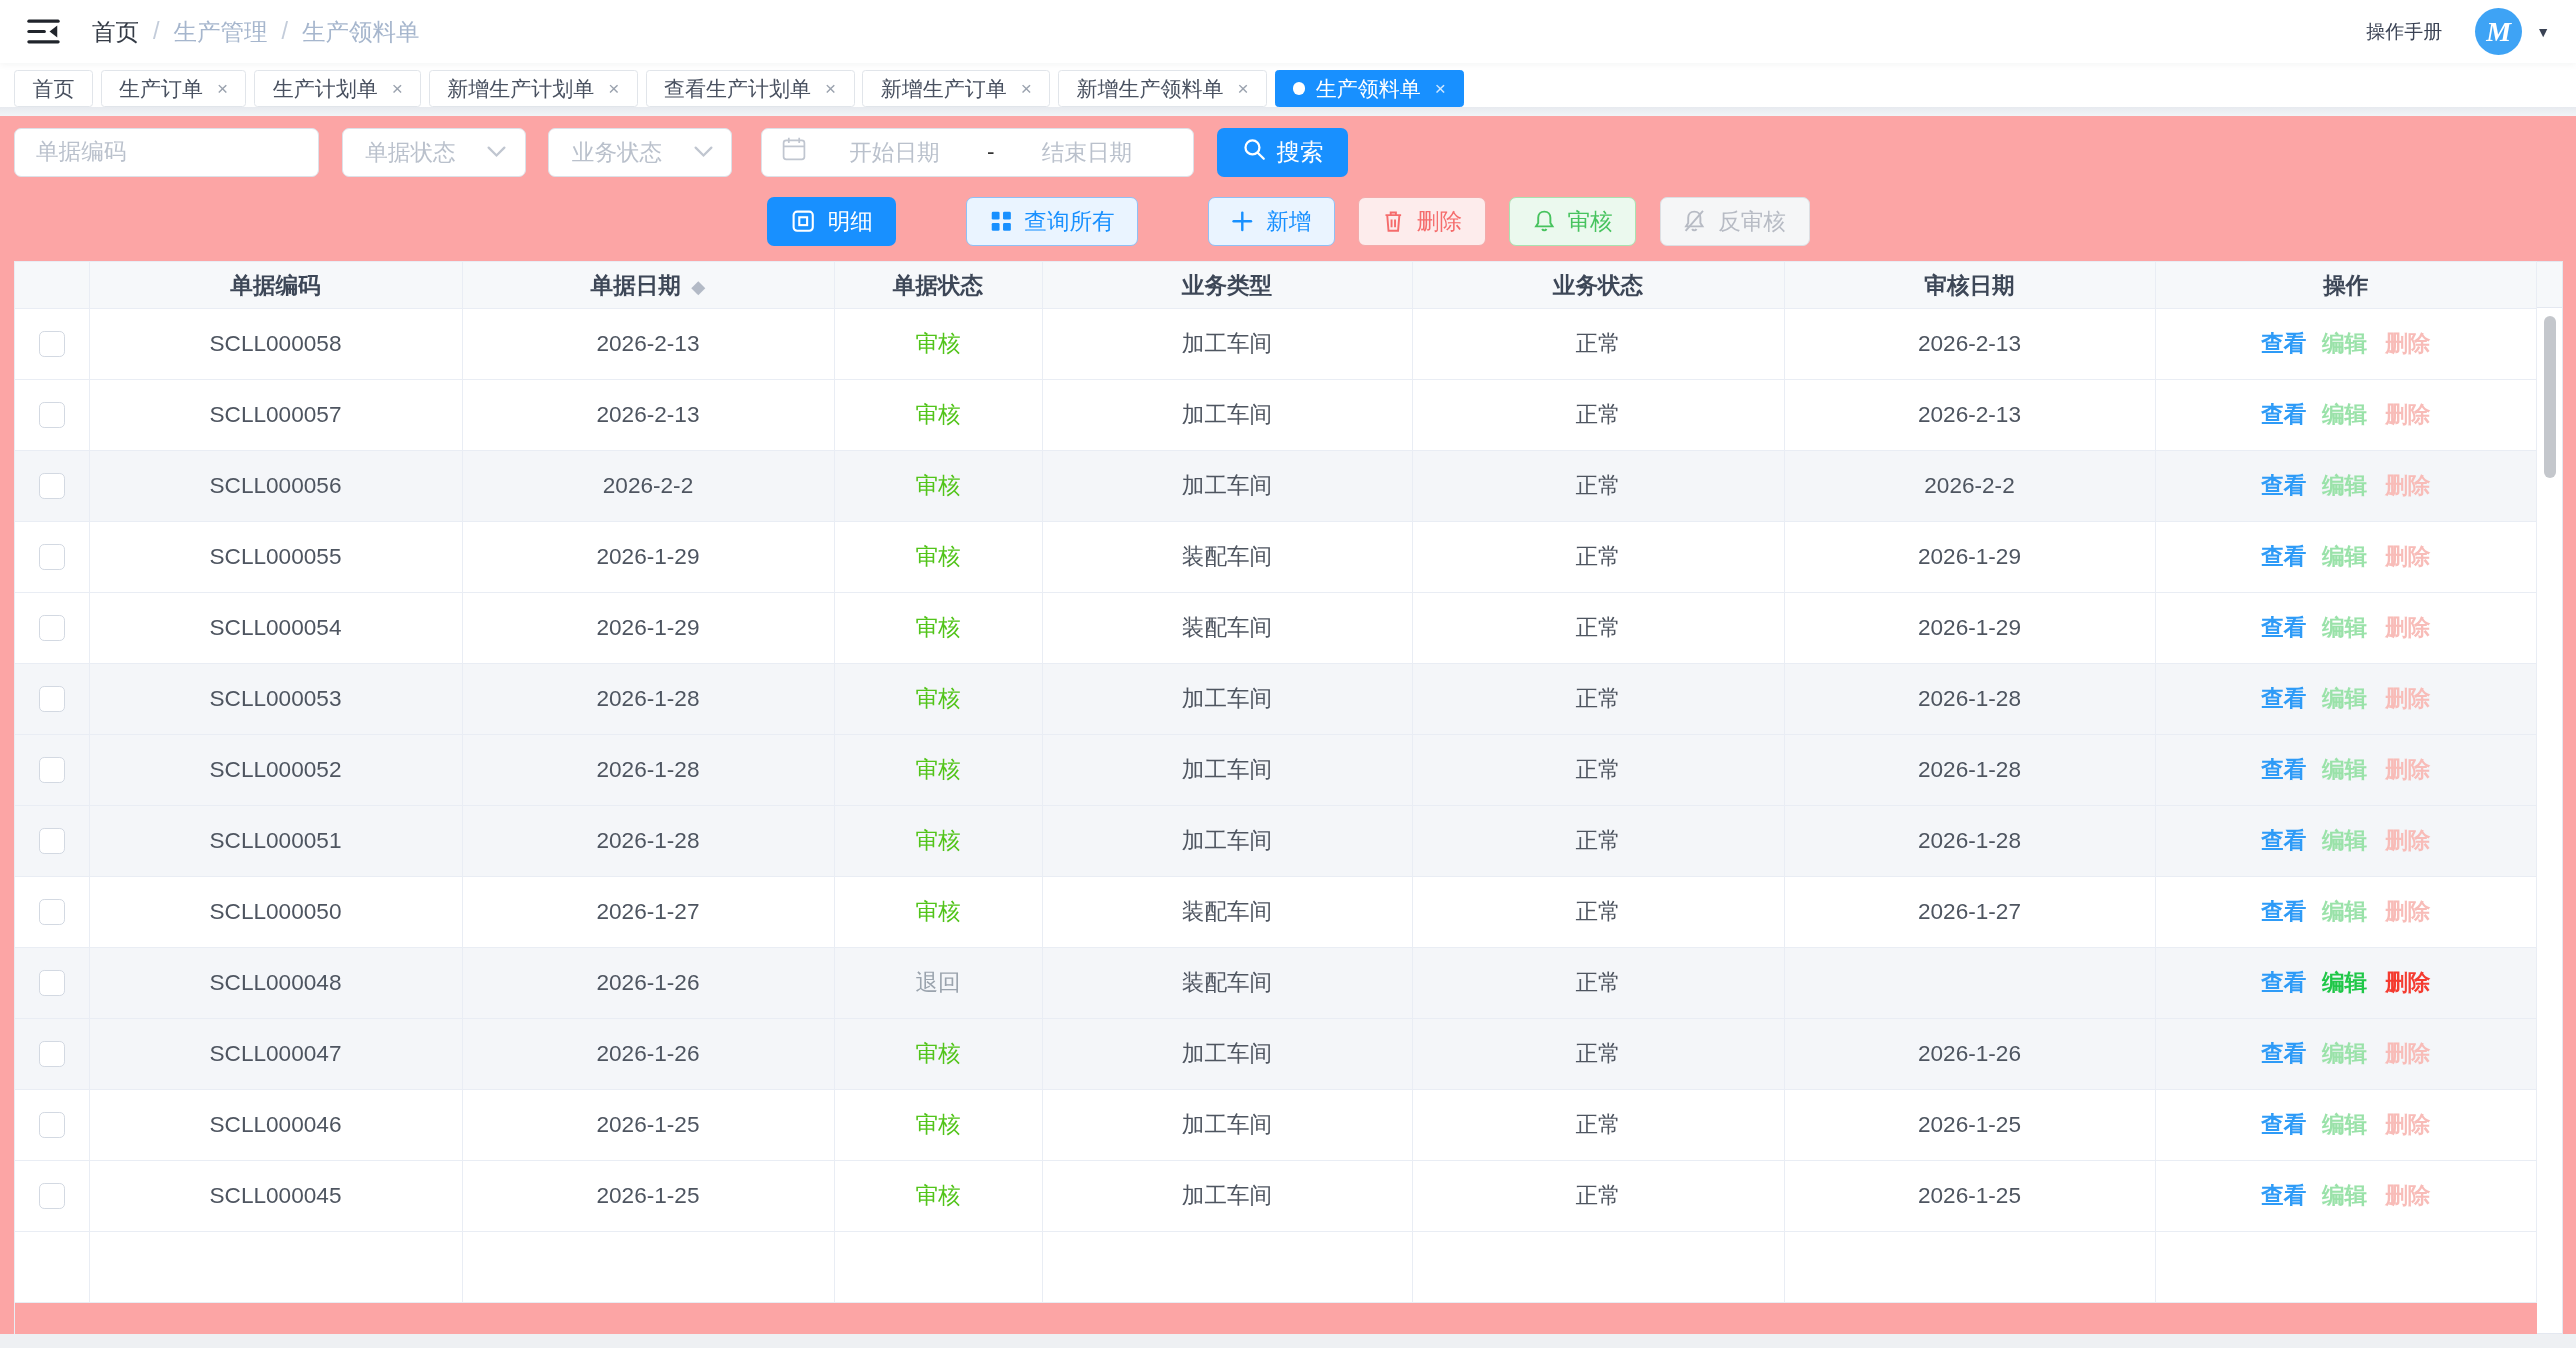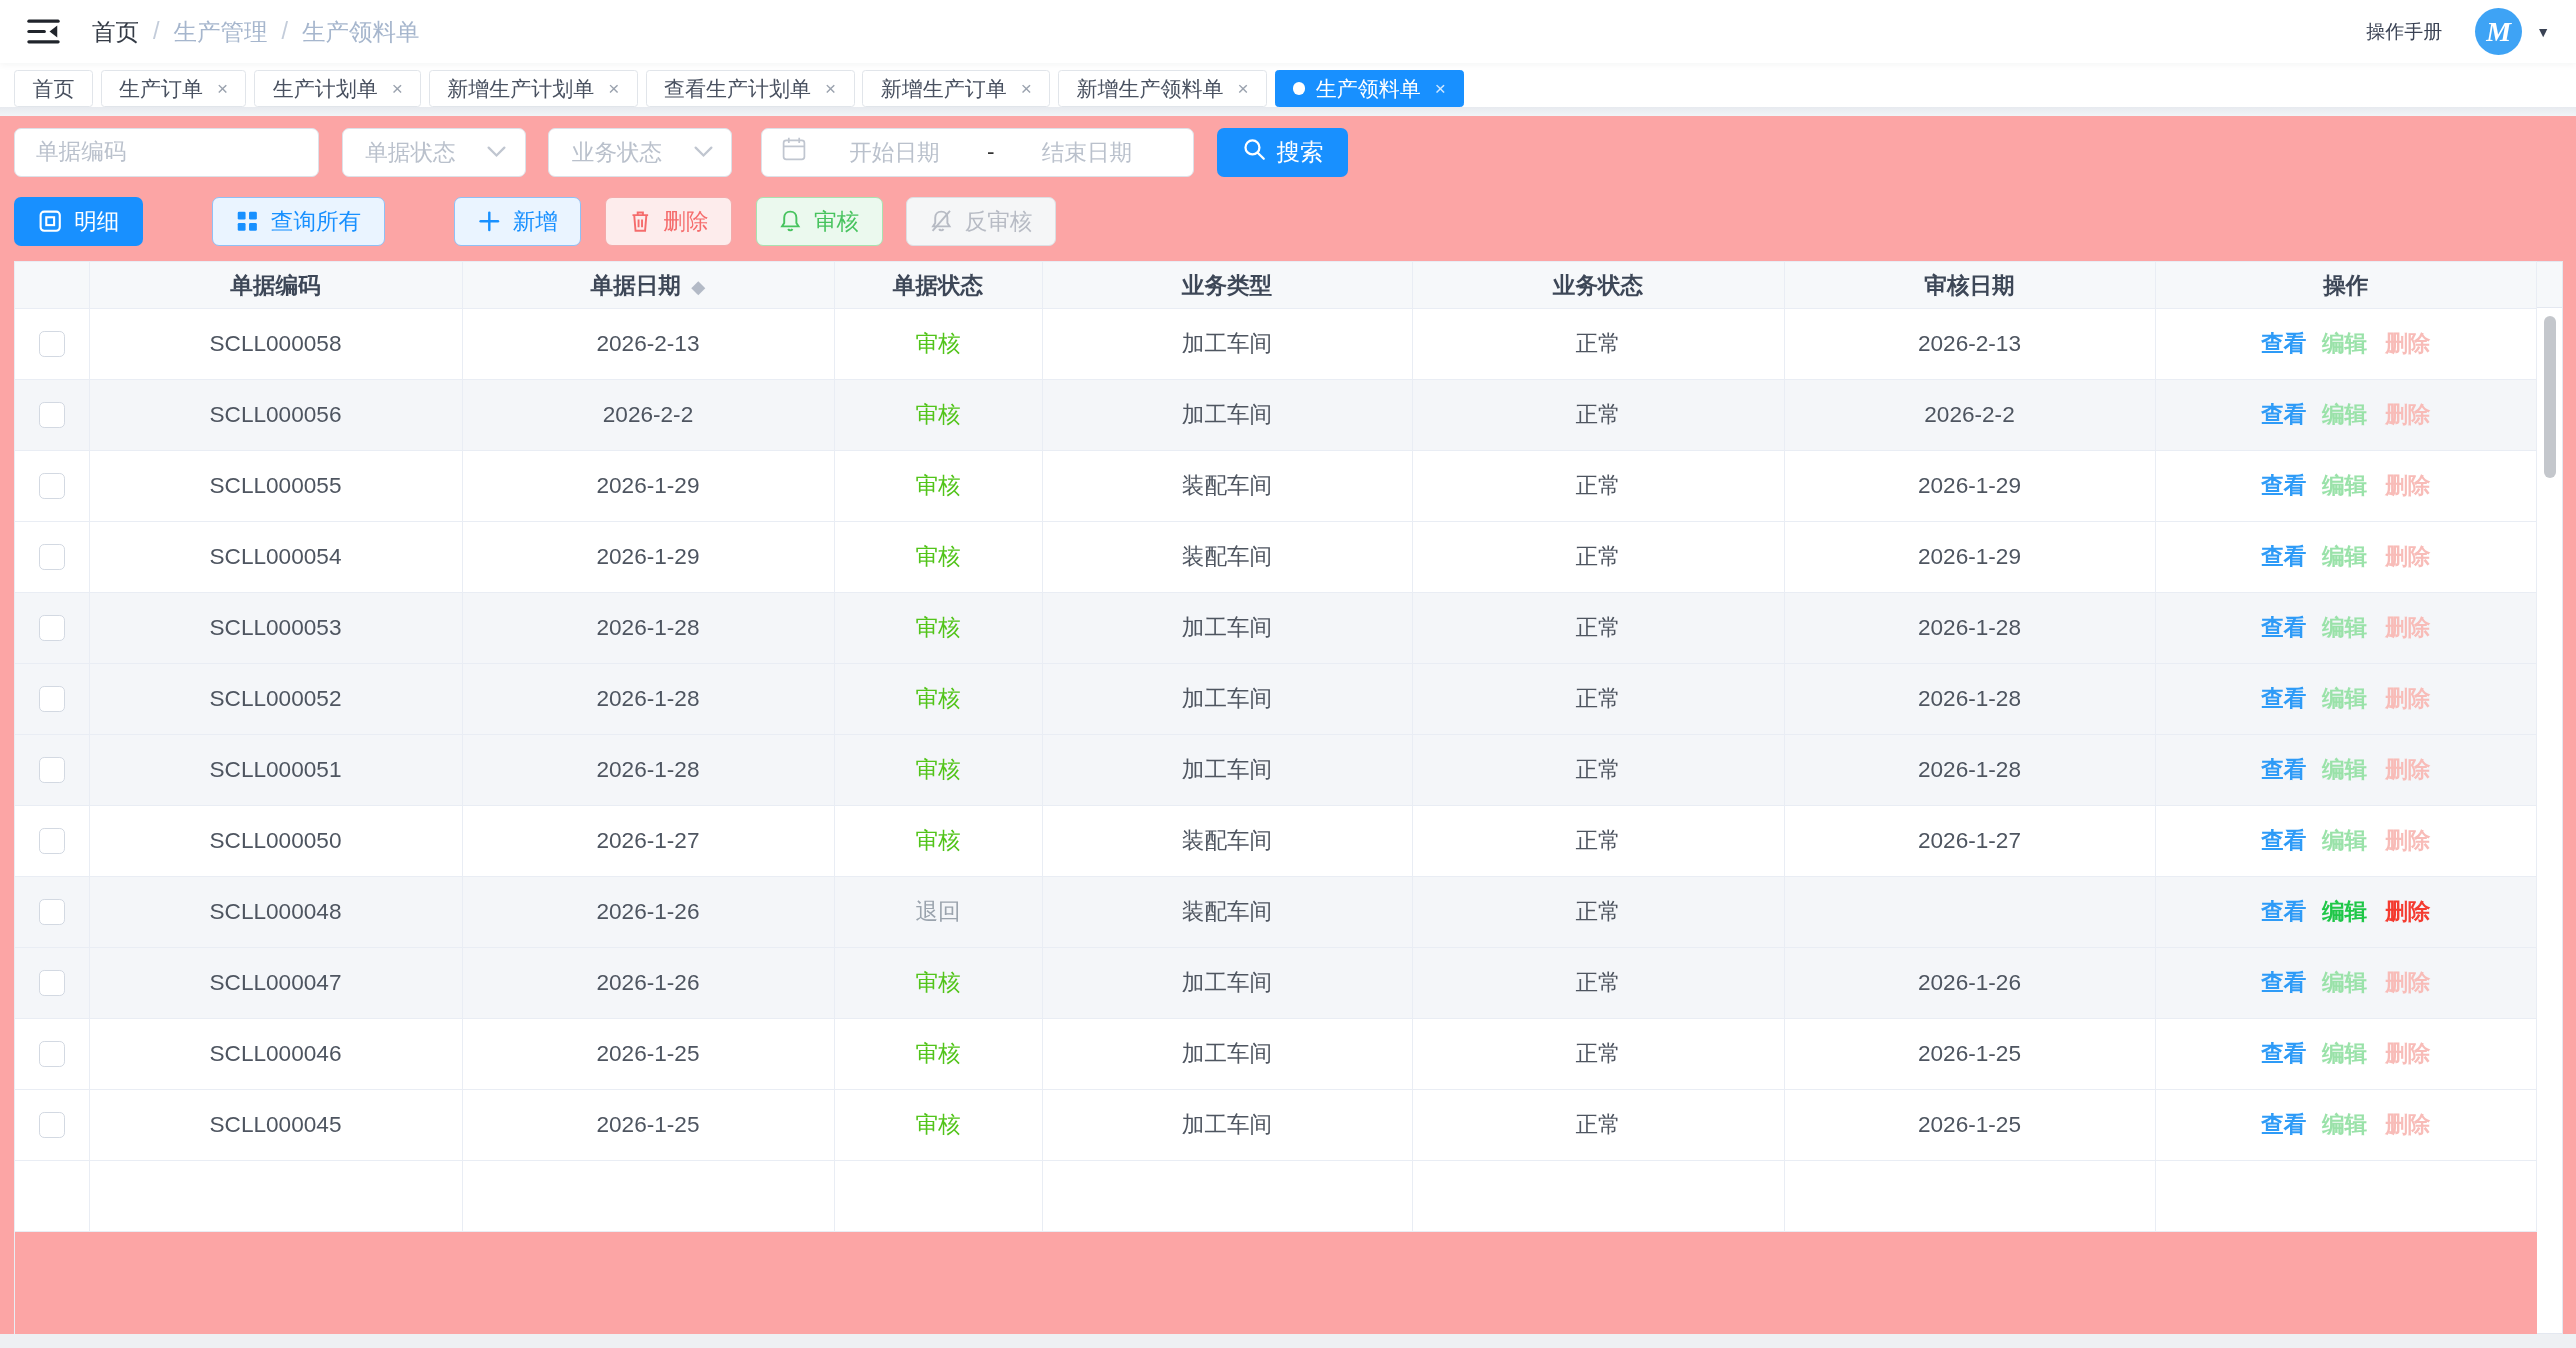--- a/index.html
+++ b/index.html
@@ -44,21 +44,21 @@
   .f-input input::placeholder { color:#bac1cc; }
   .f-select { width:184px; margin-left:22.6px; padding:0 17.4px 0 22.6px; justify-content:space-between; cursor:pointer; }
   .chev { color:#c0c6d0; }
   .f-date { width:433px; margin-left:29px; padding:0 19px; }
   .f-date .ph { flex:1; text-align:center; }
   .f-date .dash { color:#333; padding:0 5.2px; }
   .btn-search { margin-left:23px; width:131px; height:49px; background:#1890ff; color:#fff;
     border:none; border-radius:7px; font-size:23.5px; display:flex; align-items:center; justify-content:center;
     gap:10px; cursor:pointer; font-family:inherit; }
 
-  .actions { display:flex; align-items:center; gap:23.5px; margin-top:20px; flex:none; }
+  .actions { display:flex; align-items:center; gap:23.5px; margin-top:20px; flex:none;justify-content:center; }
   .abtn { height:49px; border-radius:7px; font-size:22.6px; display:flex; align-items:center;
     justify-content:center; gap:12.2px; padding:0 22.6px; cursor:pointer; border:0.9px solid transparent;
     font-family:inherit; white-space:nowrap; }
   .abtn svg { flex:none; }
   .abtn.primary { background:#1890ff; color:#fff; }
   .abtn.blue-light { background:#eaf4ff; border-color:#8fc0f5; color:#1890ff;margin-left:46px; }
   .abtn.red-light { background:#fdecec; border-color:#f3abab; color:#f56c6c; }
   .abtn.green-light { background:#ebf9ee; border-color:#a9e2b0; color:#47c35e; }
   .abtn.gray { background:#f5f6f7; border-color:#dcdfe3; color:#b7bbc4; }
 
@@ -291,20 +291,30 @@
               <tr class="">
                 <td><span class="cb"></span></td>
                 <td>SCLL000058</td>
                 <td>2026-2-13</td>
                 <td class="st-audited">审核</td>
                 <td>加工车间</td>
                 <td>正常</td>
                 <td>2026-2-13</td>
                 <td class="ops"><a class="op-view">查看</a><a class="op-edit">编辑</a><a class="op-del">删除</a></td>
               </tr>
+              <tr class="">
+                <td><span class="cb"></span></td>
+                <td>SCLL000057</td>
+                <td>2026-2-13</td>
+                <td class="st-audited">审核</td>
+                <td>加工车间</td>
+                <td>正常</td>
+                <td>2026-2-13</td>
+                <td class="ops"><a class="op-view">查看</a><a class="op-edit">编辑</a><a class="op-del">删除</a></td>
+              </tr>
               <tr class="shaded">
                 <td><span class="cb"></span></td>
                 <td>SCLL000056</td>
                 <td>2026-2-2</td>
                 <td class="st-audited">审核</td>
                 <td>加工车间</td>
                 <td>正常</td>
                 <td>2026-2-2</td>
                 <td class="ops"><a class="op-view">查看</a><a class="op-edit">编辑</a><a class="op-del">删除</a></td>
               </tr>

